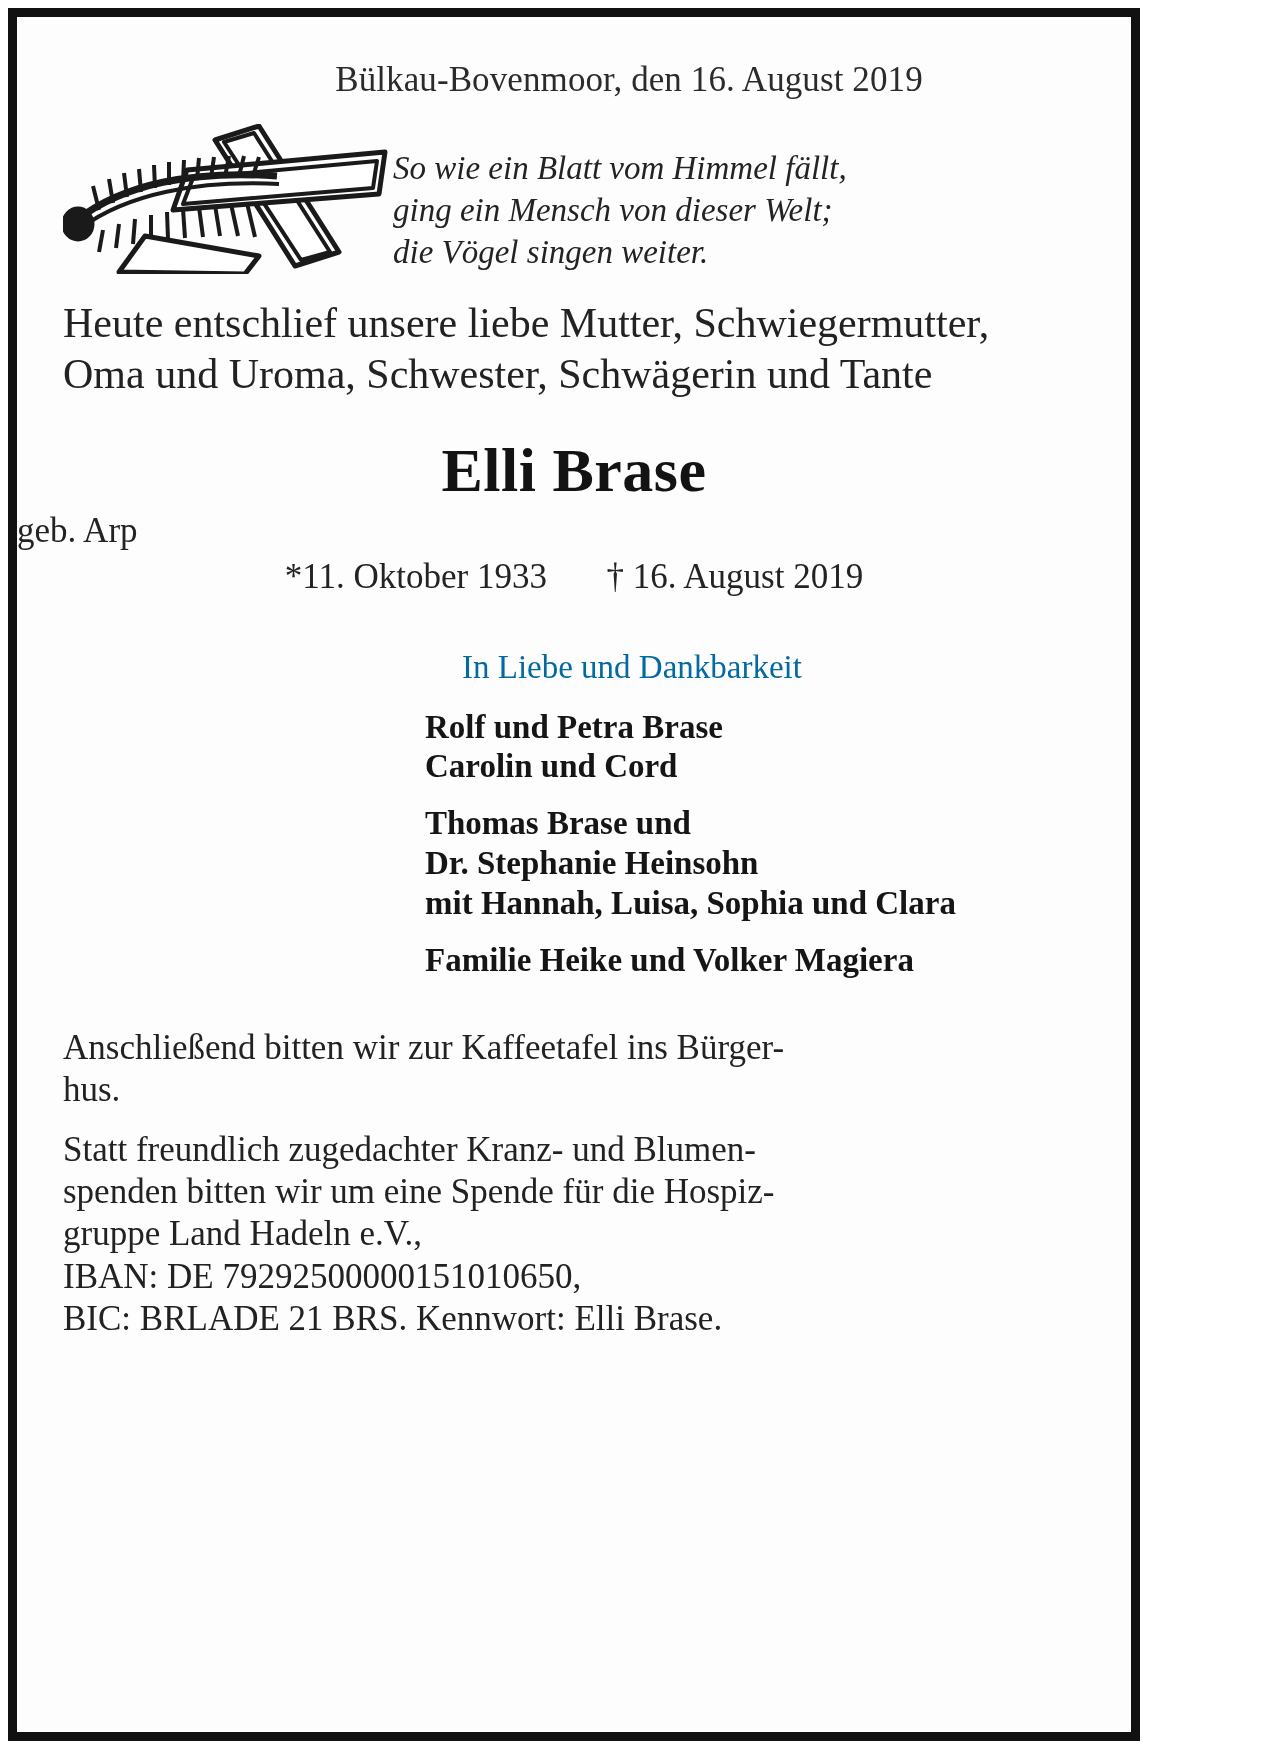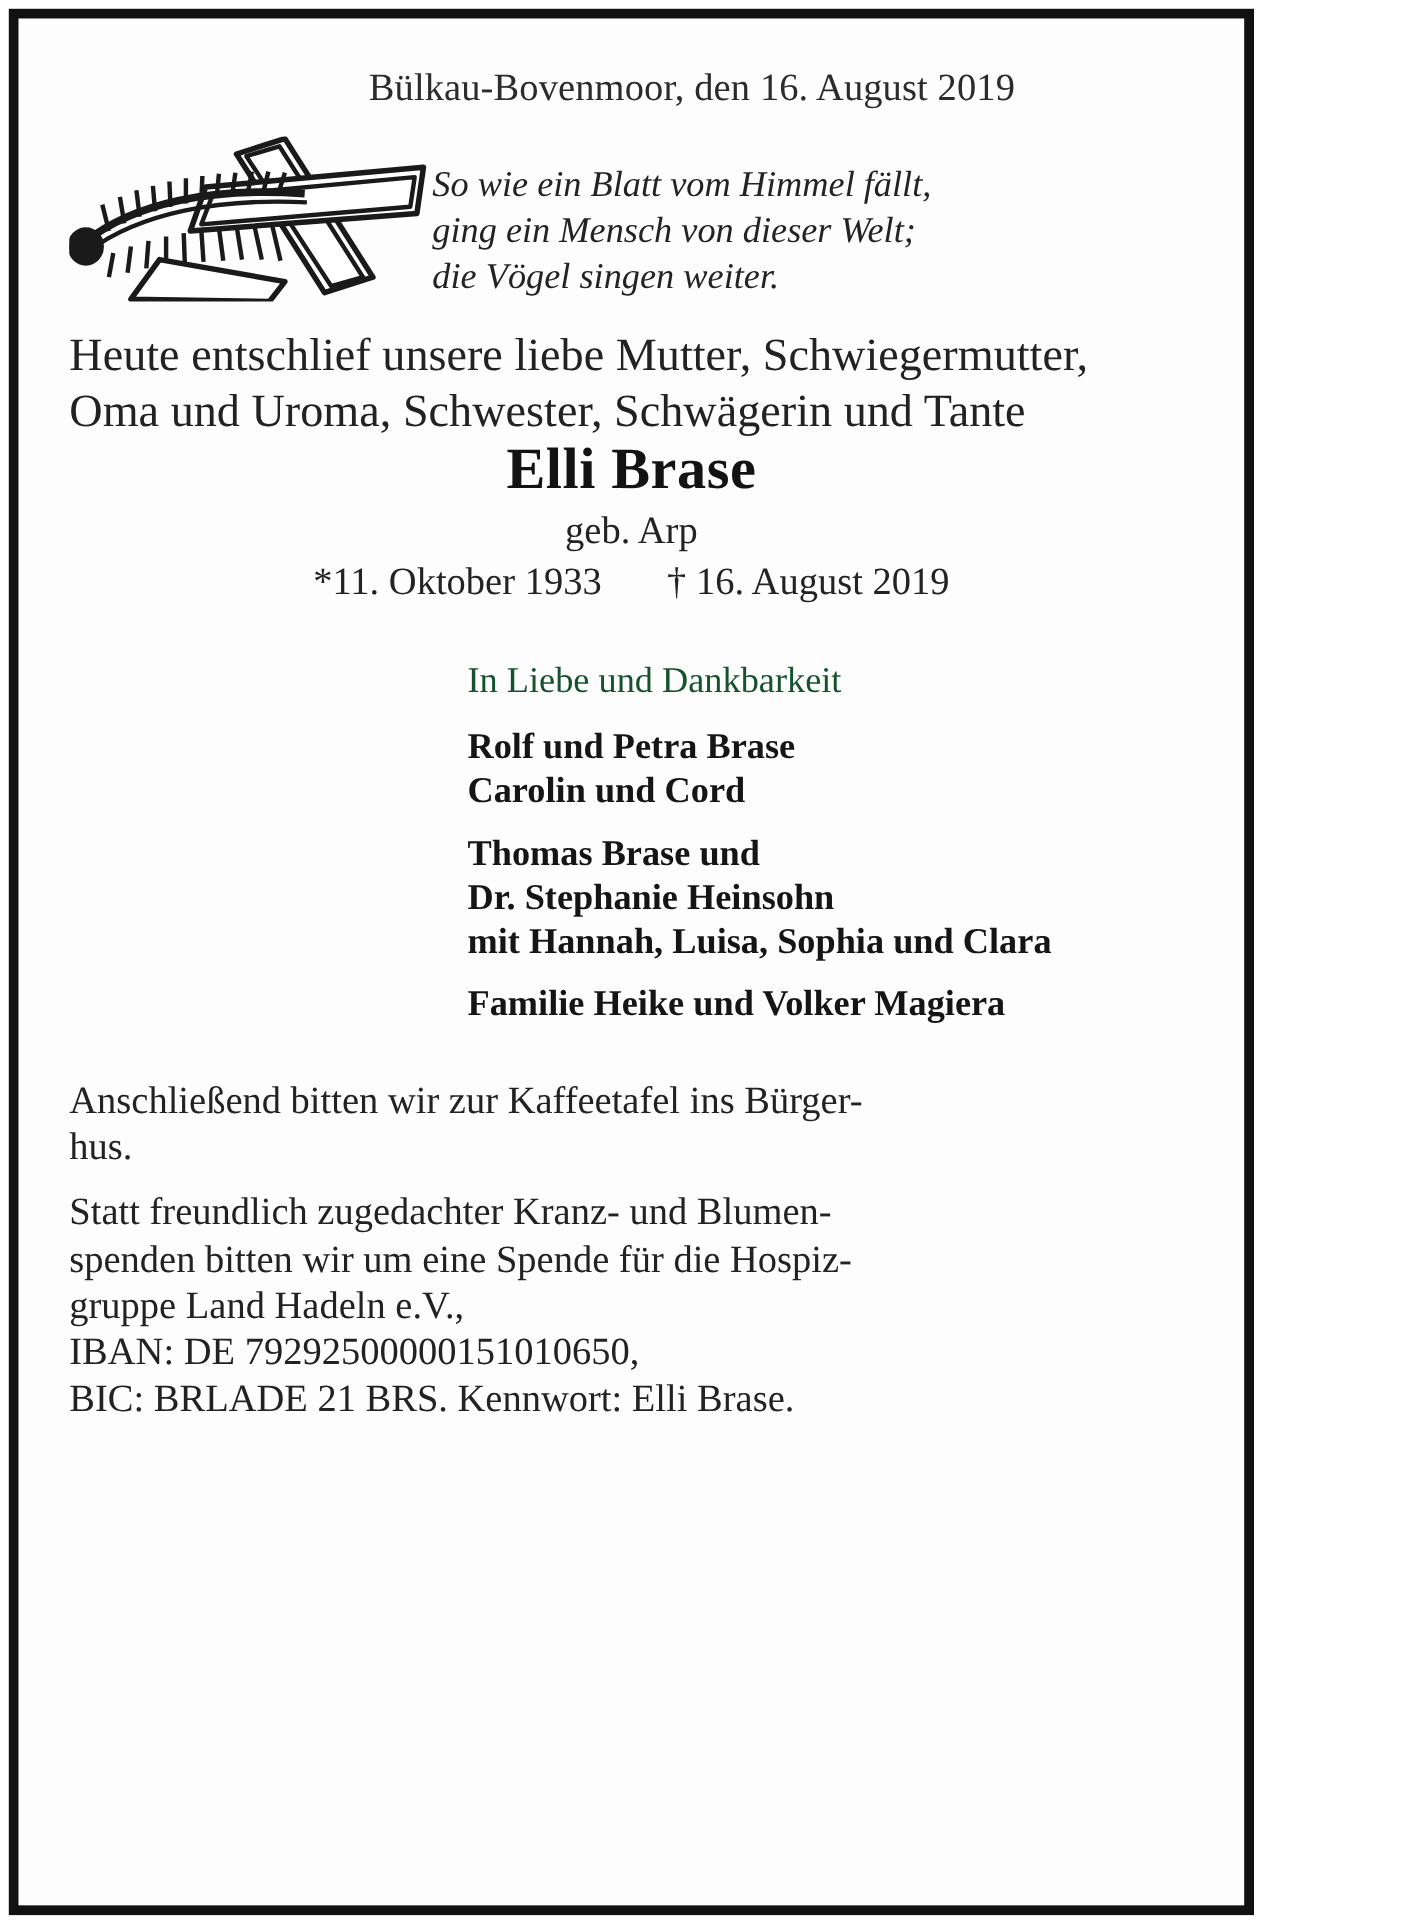--- a/index.html
+++ b/index.html
@@ -77,48 +77,49 @@
     color: #222222;
   }
   .intro .last-line {
     text-align: left;
   }
 
   
   .name {
     text-align: center;
     font-weight: bold;
-    font-size: 53px;
+    font-size: 62px;
     line-height: 1.05;
     letter-spacing: 0.5px;
+    margin-top: 38px;
     color: #131313;
   }
   .maiden {
-    text-align: center;
     font-size: 35px;
     margin-top: 7px;
     color: #232323;
   }
   .dates {
     text-align: center;
     font-size: 35px;
     margin-top: 6px;
     color: #232323;
   }
   .dates .gap { display: inline-block; width: 42px; }
 
   
   .mourners {
     margin-top: 52px;
     padding-left: 408px;
   }
   .mourners-head {
     font-size: 33px;
-    color: #14532d;
+    color: #0369a1;
     margin-bottom: 22px;
+    margin-left: 37px;
   }
   .mourner-group {
     font-weight: bold;
     font-size: 33px;
     line-height: 1.21;
     color: #151515;
     margin-bottom: 17px;
   }
   .mourner-group:last-child { margin-bottom: 0; }
   .mourner-group div { white-space: nowrap; }

